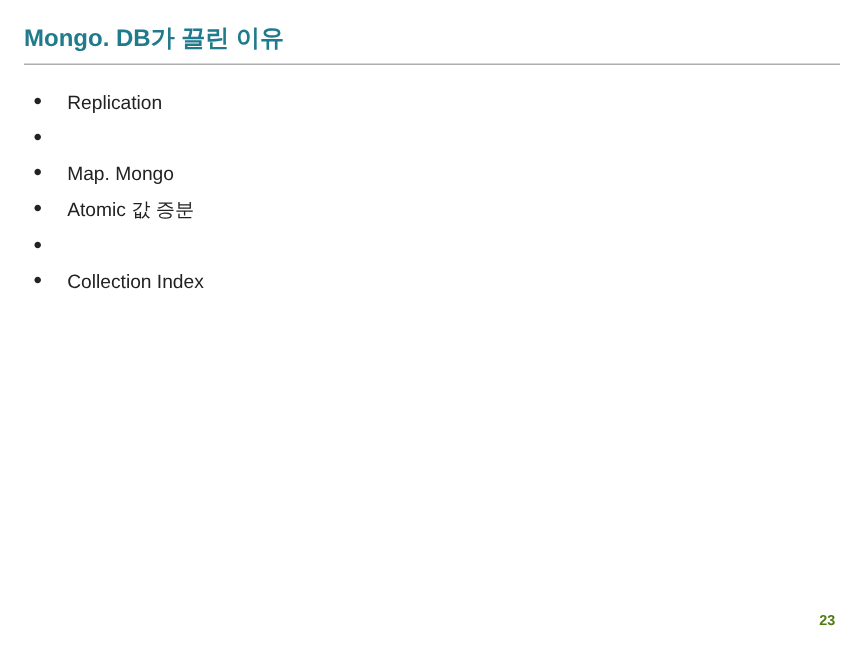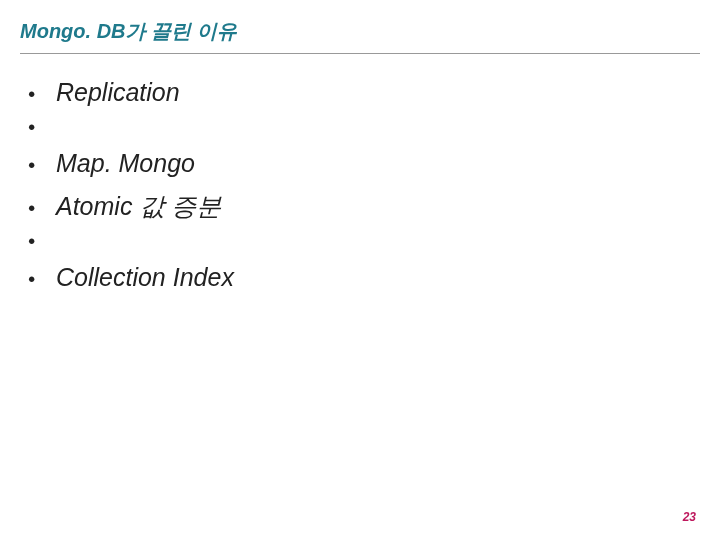--- a/index.html
+++ b/index.html
@@ -1,19 +1,18 @@
 <!DOCTYPE html>
 <html><head>
   <meta charset="utf-8">
   <style>
     * {
       margin: 0;
       padding: 0;
       box-sizing: border-box;
-      font-style: italic;
     }
     body {
       width: 720px;
       height: 540px;
       background: #ffffff;
       font-family: "Malgun Gothic", "Segoe UI", Arial, sans-serif;
       position: relative;
       overflow: hidden;
     }
     .slide {
@@ -39,31 +38,31 @@
       margin-bottom: 6px;
     }
     .bullet {
       width: 28px;
       font-size: 20px;
       color: #222;
       text-align: left;
       flex-shrink: 0;
     }
     .item-text {
-      font-size: 25px;
+      font-size: 16px;
       color: #222;
       line-height: 1.45;
     }
     .page-number {
       position: absolute;
       bottom: 16px;
       right: 24px;
       font-size: 12px;
       font-weight: bold;
-      color: #be185d;
+      color: #4d7c0f;
     }
   </style>
 </head>
 <body>
 
 <div class="slide">
   <div class="title">Mongo. DB가 끌린 이유</div>
   <div class="content">
     <div class="bullet-row">
       <span class="bullet">•</span>

